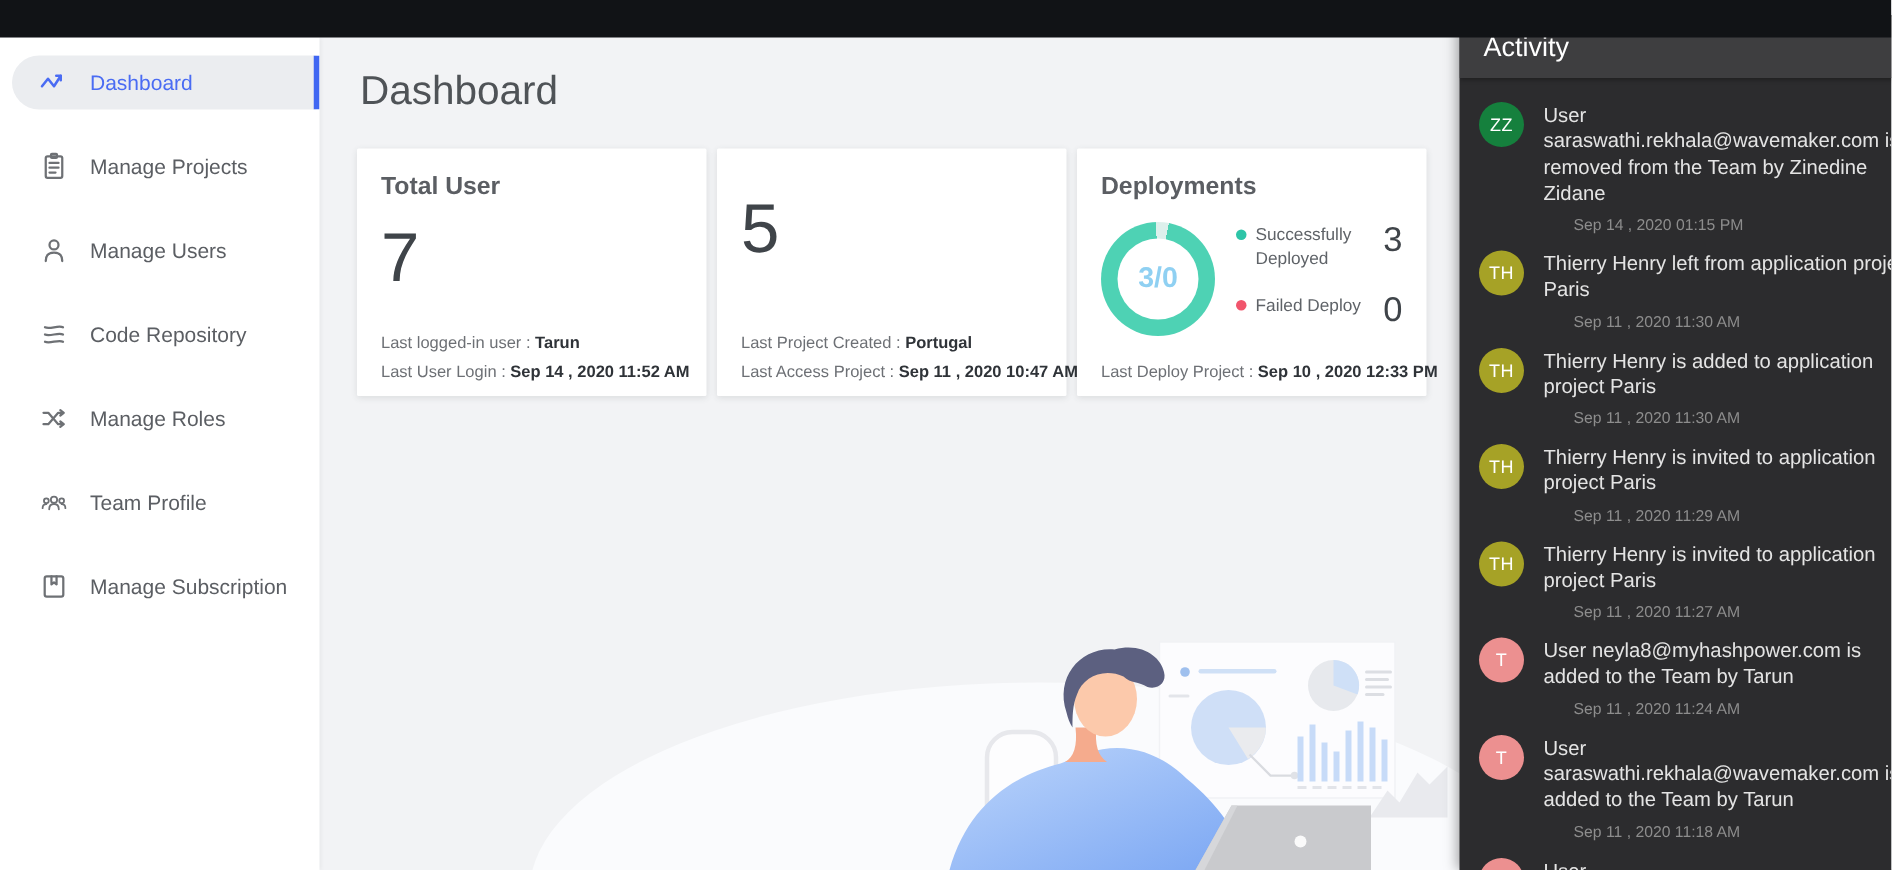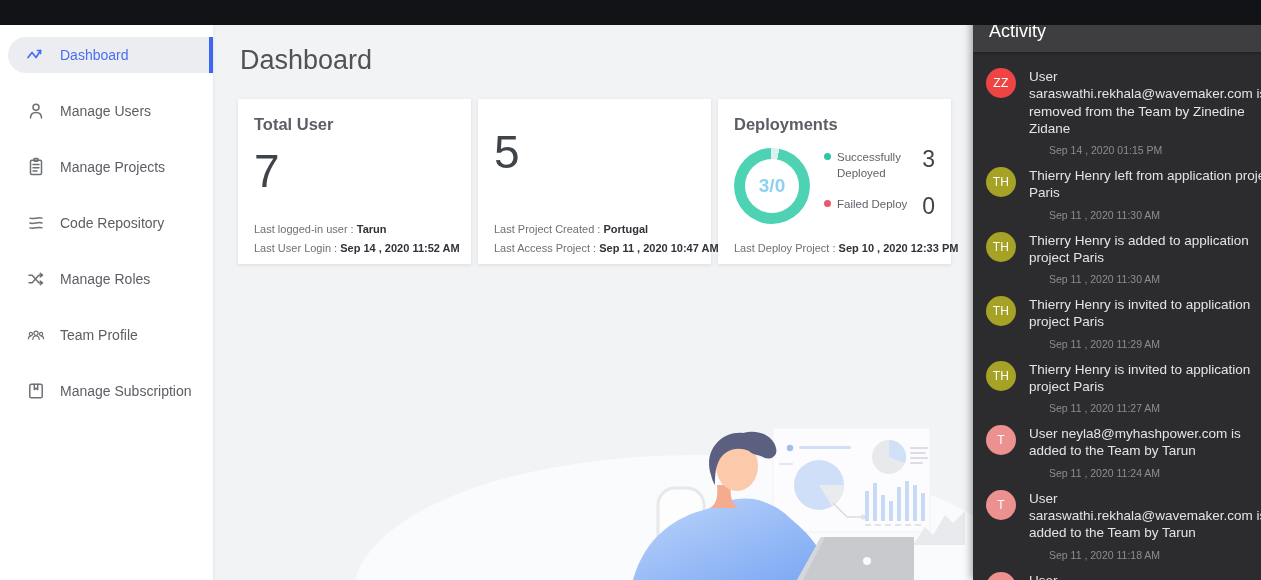--- a/index.html
+++ b/index.html
@@ -77,37 +77,37 @@
           <svg width="20" height="20" viewBox="0 0 20 20" fill="none" stroke="currentColor" stroke-width="1.7" stroke-linecap="round" stroke-linejoin="round">
               <polyline points="2,12.5 6,7.5 10,12.5 14.5,5.5"></polyline>
               <polyline points="11.5,5.5 14.5,5.5 14.5,8.5"></polyline>
             </svg>
         </span>
         <span class="nav-label">Dashboard</span>
       </div>
       <div class="nav-item">
         <span class="nicon">
           <svg width="20" height="20" viewBox="0 0 20 20" fill="none" stroke="currentColor" stroke-width="1.5" stroke-linecap="round" stroke-linejoin="round">
-              <circle cx="10" cy="6.3" r="3"></circle>
-              <path d="M4.5 17 C4.5 13 7 11.4 10 11.4 C13 11.4 15.5 13 15.5 17"></path>
-            </svg>
-        </span>
-        <span class="nav-label">Manage Users</span>
-      </div>
-      <div class="nav-item">
-        <span class="nicon">
-          <svg width="20" height="20" viewBox="0 0 20 20" fill="none" stroke="currentColor" stroke-width="1.5" stroke-linecap="round" stroke-linejoin="round">
               <rect x="4.5" y="3.2" width="11" height="14.3" rx="1.2"></rect>
               <rect x="8" y="1.6" width="4" height="2.6" rx="0.6"></rect>
               <line x1="7" y1="7.6" x2="13" y2="7.6"></line>
               <line x1="7" y1="10.8" x2="13" y2="10.8"></line>
               <line x1="7" y1="14" x2="11" y2="14"></line>
             </svg>
         </span>
         <span class="nav-label">Manage Projects</span>
+      </div>
+      <div class="nav-item">
+        <span class="nicon">
+          <svg width="20" height="20" viewBox="0 0 20 20" fill="none" stroke="currentColor" stroke-width="1.5" stroke-linecap="round" stroke-linejoin="round">
+              <circle cx="10" cy="6.3" r="3"></circle>
+              <path d="M4.5 17 C4.5 13 7 11.4 10 11.4 C13 11.4 15.5 13 15.5 17"></path>
+            </svg>
+        </span>
+        <span class="nav-label">Manage Users</span>
       </div>
       <div class="nav-item">
         <span class="nicon">
           <svg width="20" height="20" viewBox="0 0 20 20" fill="none" stroke="currentColor" stroke-width="1.5" stroke-linecap="round">
               <path d="M4 5.2 C7 6.8 13 3.6 16 5.2"></path>
               <path d="M4 10 C7 11.6 13 8.4 16 10"></path>
               <path d="M4 14.8 C7 16.4 13 13.2 16 14.8"></path>
             </svg>
         </span>
         <span class="nav-label">Code Repository</span>
@@ -250,21 +250,21 @@
       <polygon points="584,185 608,142 701,142 701,185" fill="#c9cacd"></polygon>
       <polygon points="584,185 608,142 612,142 590,185" fill="#d6d7da"></polygon>
       <circle cx="654" cy="166" r="4" fill="#ffffff" opacity="0.9"></circle>
     </svg>
   </main>
 
   <aside class="activity">
     <div class="activity-header">Activity</div>
     <div class="activity-list">
   <div class="act-item">
-    <span class="avatar" style="background: #ef4444;">ZZ</span>
+    <span class="avatar" style="background: #15803d;">ZZ</span>
     <div class="act-body">
       <div class="act-text">User saraswathi.rekhala@wavemaker.com is removed from the Team by Zinedine Zidane</div>
       <div class="act-time">Sep 14 , 2020 01:15 PM</div>
     </div>
   </div>
 
   <div class="act-item">
     <span class="avatar" style="background: rgb(166, 162, 38);">TH</span>
     <div class="act-body">
       <div class="act-text">Thierry Henry left from application project Paris</div>

